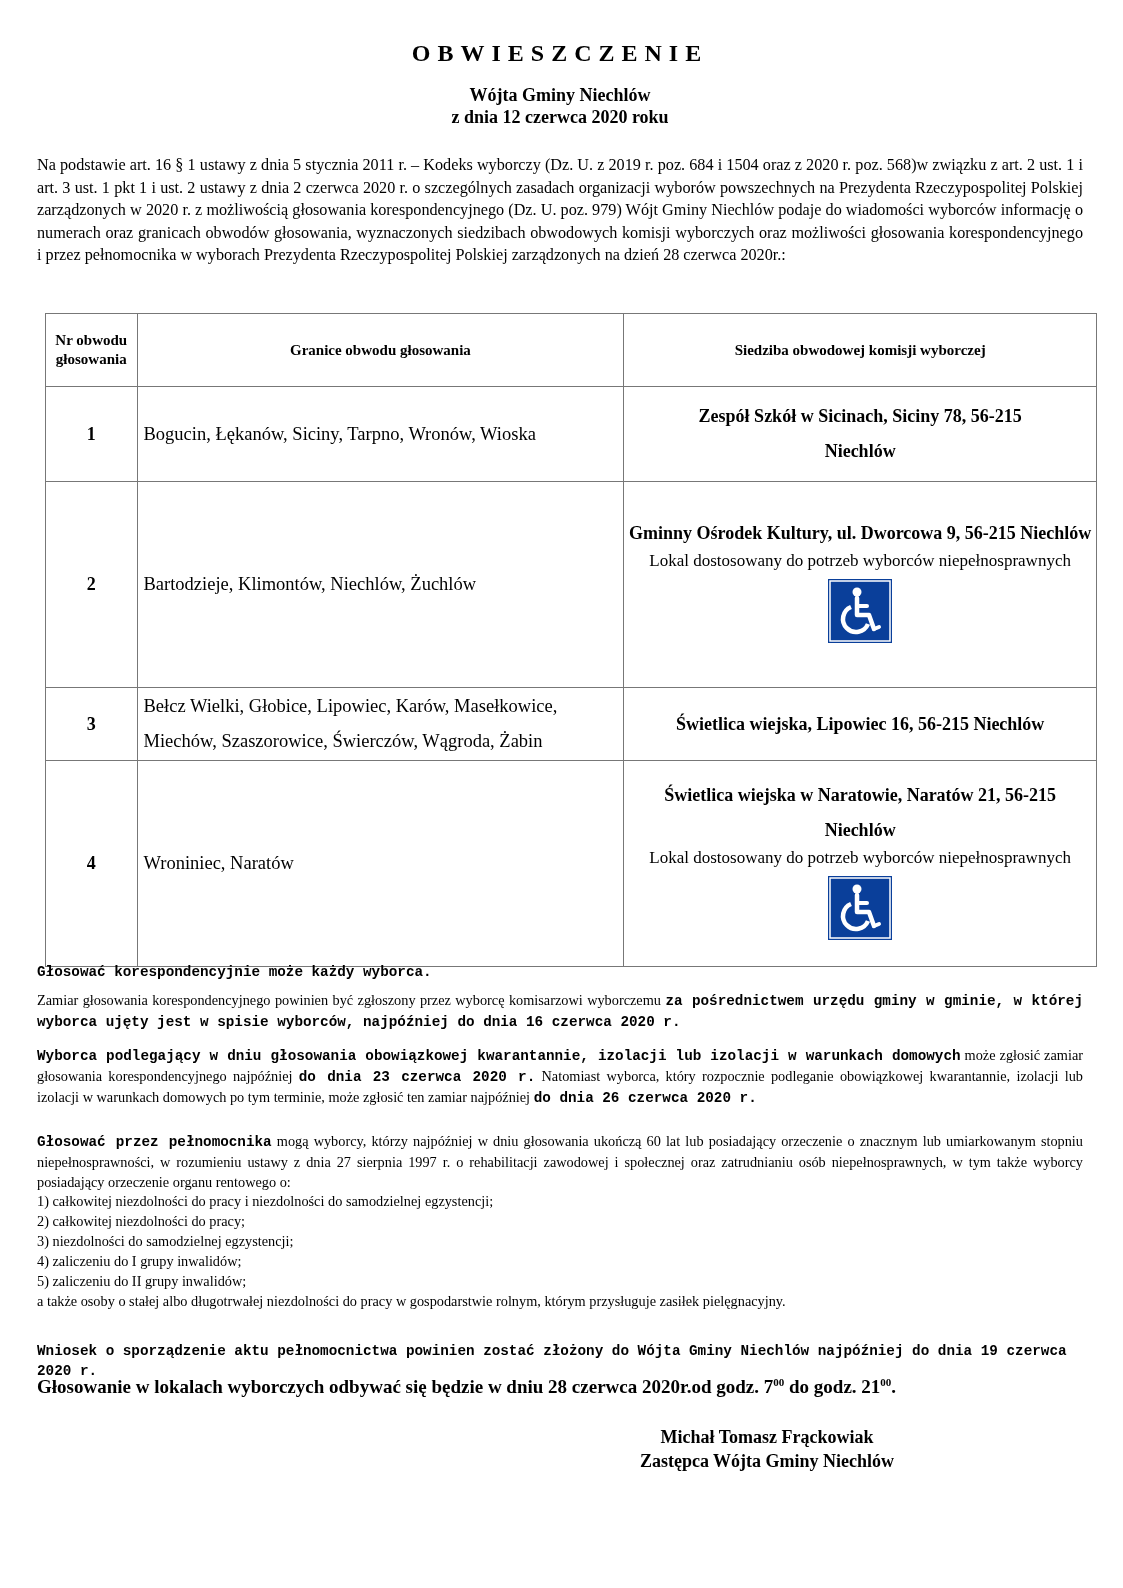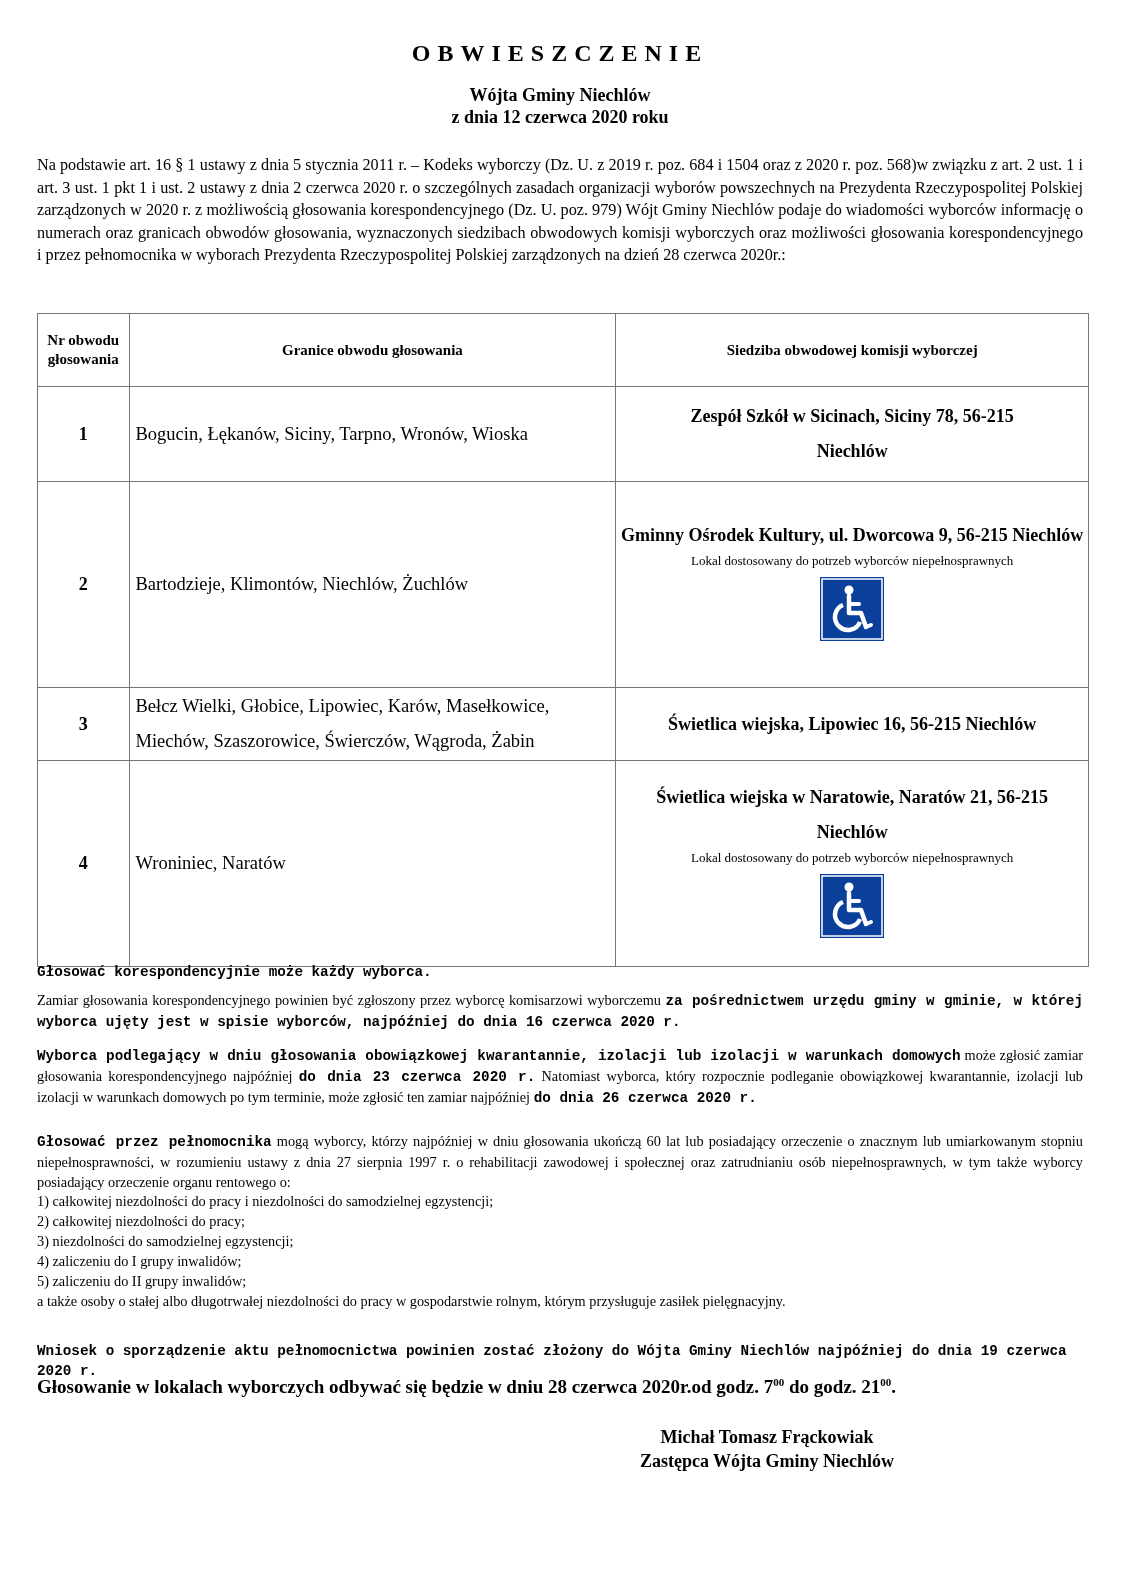--- a/index.html
+++ b/index.html
@@ -14,37 +14,37 @@
     }
     .subtitle {
       position: absolute; top: 84px; left: 0; width: 1046px; text-align: center;
       font-size: 18px; font-weight: bold; line-height: 22px;
     }
     .intro {
       position: absolute; top: 154px; left: 0; width: 1046px;
       font-size: 16.2px; line-height: 22.6px; text-align: justify;
     }
     table.districts {
-      position: absolute; top: 313px; left: 0; width: 1052px;
+      position: absolute; top: 313px; left: 8px; width: 1052px;
       border-collapse: collapse; table-layout: fixed;
     }
     table.districts td, table.districts th {
       border: 1px solid #777; padding: 0; vertical-align: middle;
     }
     .col-nr { width: 91px; }
     .col-gr { width: 484px; }
     .col-sd { width: 470px; }
     th { font-weight: bold; text-align: center; }
     .th-nr { font-size: 15px; line-height: 19px; height: 72px; }
     .th-gr, .th-sd { font-size: 15px; }
     .nr { text-align: center; font-weight: bold; font-size: 18px; }
     .gr { font-size: 18.5px; line-height: 35px; padding-left: 6px !important; }
     .sd { text-align: center; }
     .sd-main { font-weight: bold; font-size: 18px; line-height: 35px; }
-    .sd-note { font-size: 13px; }
+    .sd-note { font-size: 17px; }
     .wheelchair {
       display: inline-block; width: 64px; height: 64px; margin-top: 8px; margin-bottom: 10px;
     }
     .row1 td { height: 72px; }
     .row2 td { height: 205px; }
     .row3 td { height: 72px; }
     .row4 td { height: 205px; }
     .bottom {
       position: absolute; left: 0; width: 1046px; font-size: 14.3px; line-height: 20px;
       text-align: justify;

